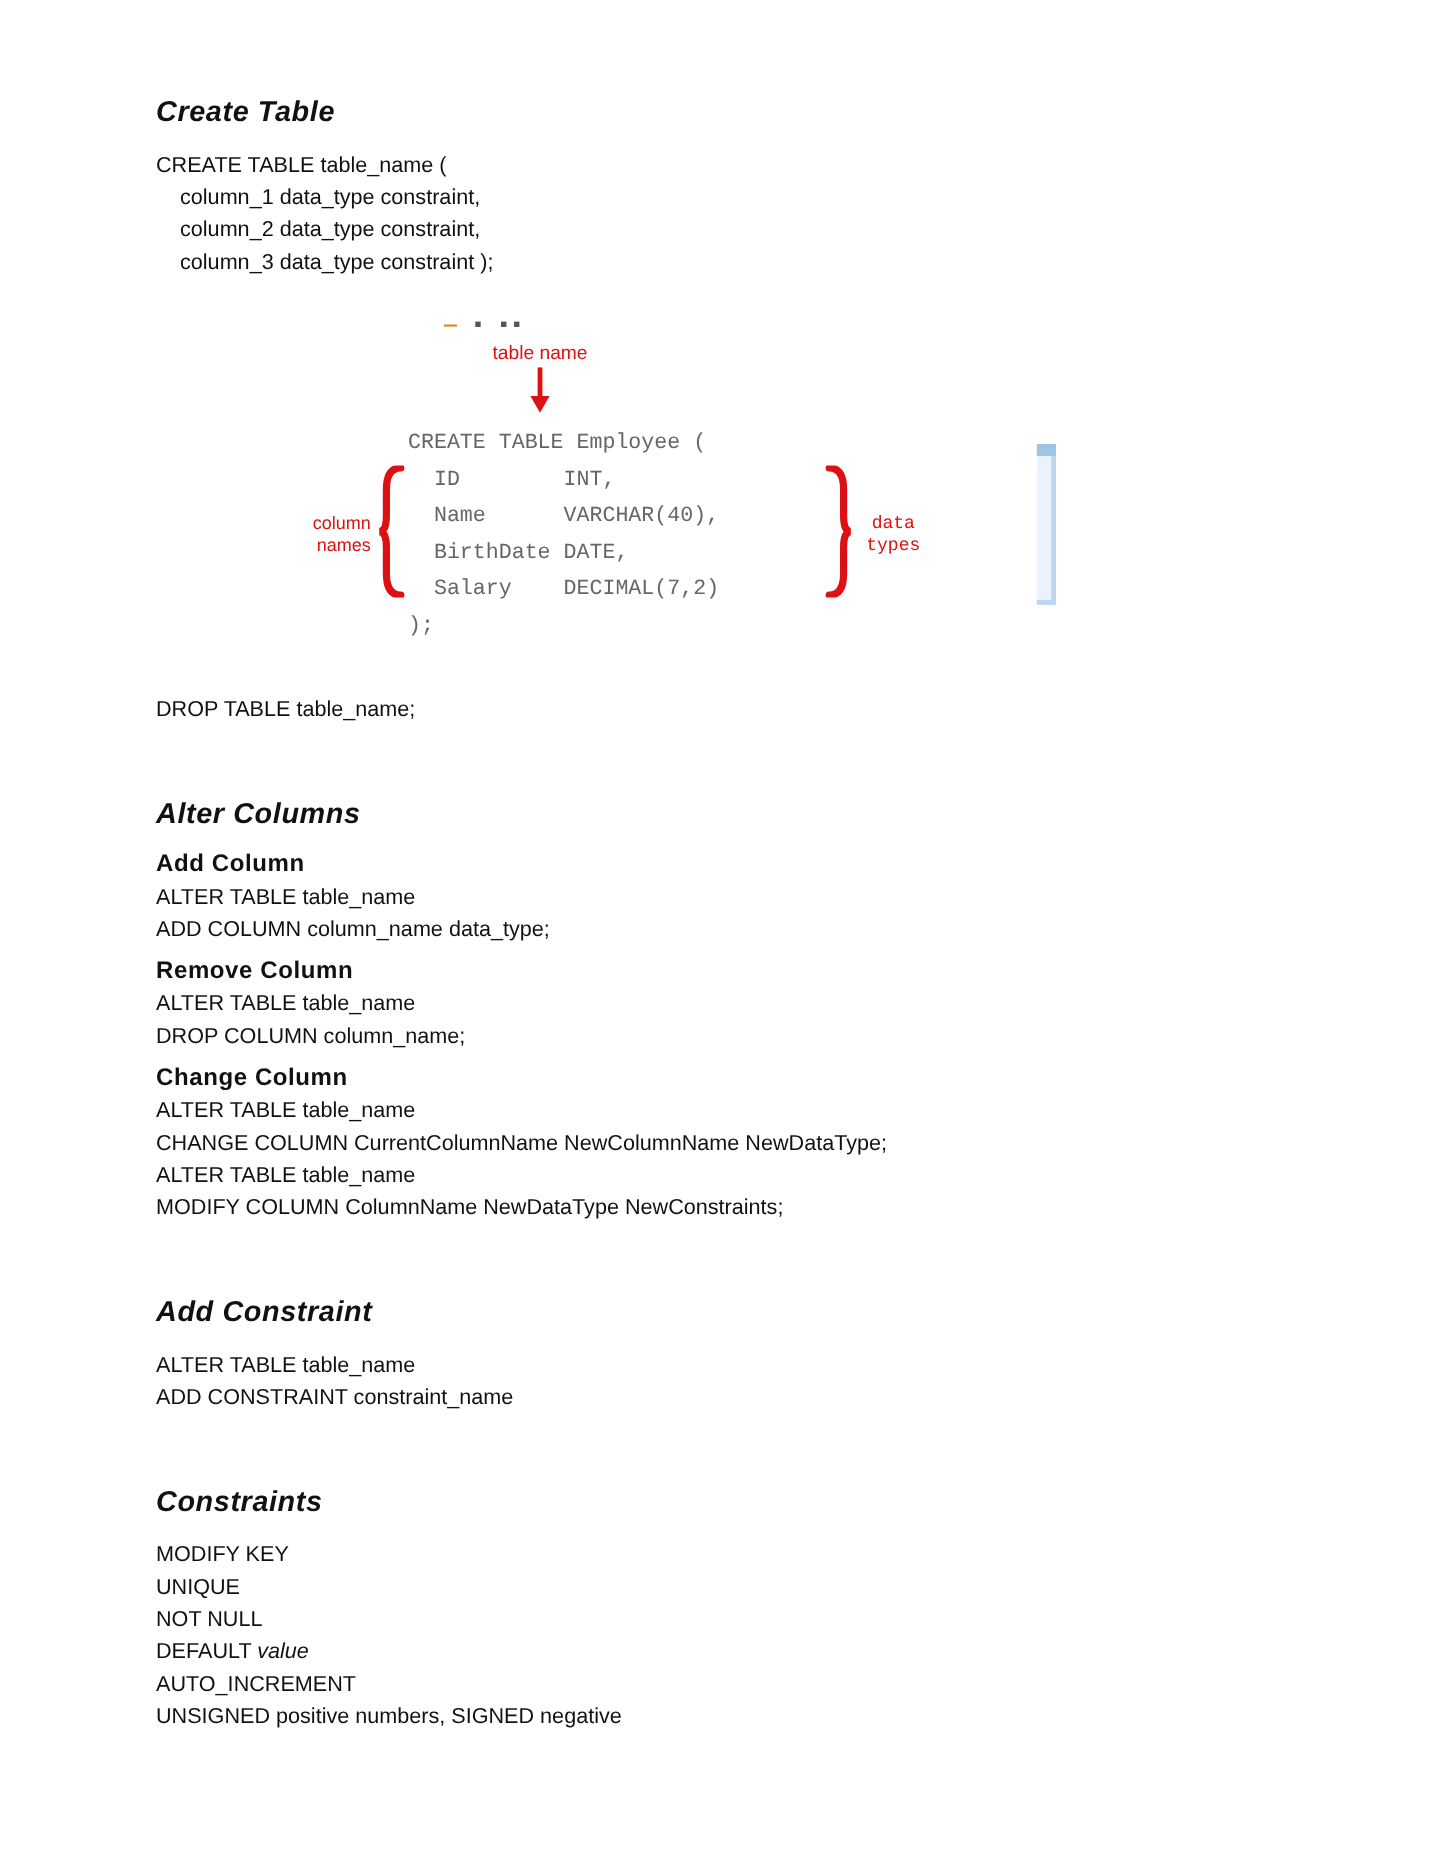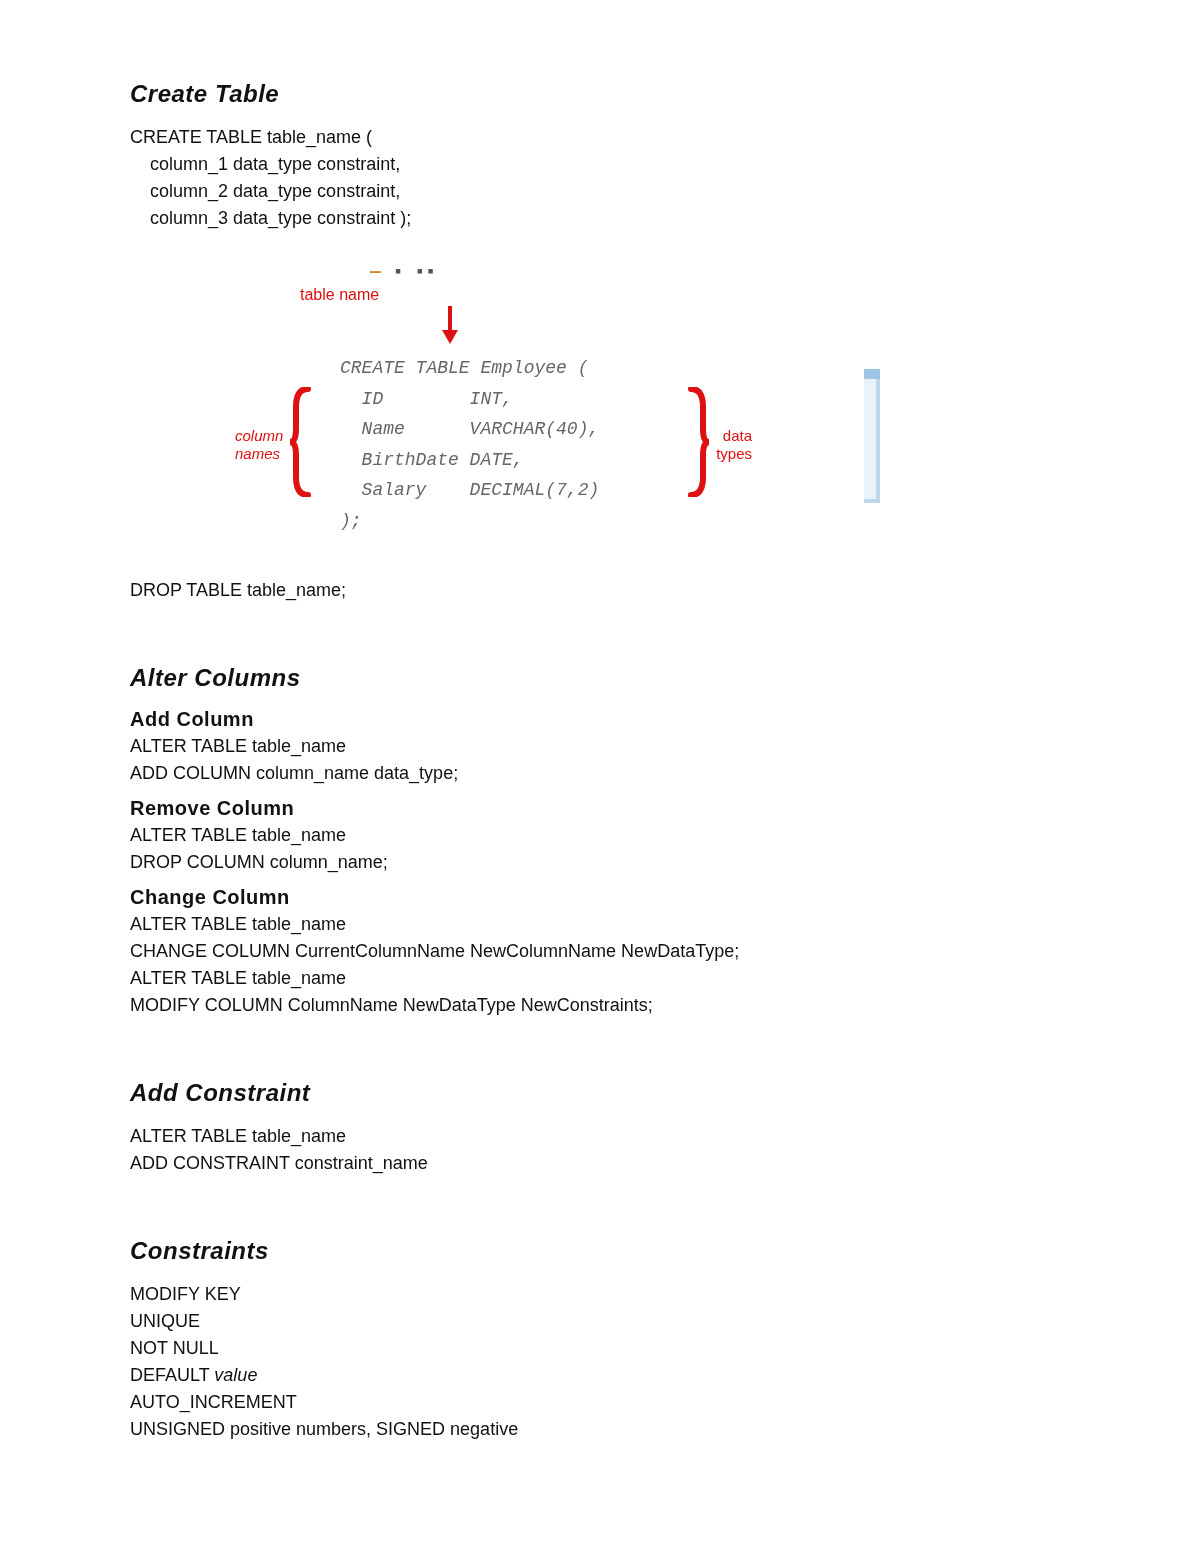--- a/index.html
+++ b/index.html
@@ -54,43 +54,44 @@
     height: 20px;
     margin-left: 130px;
     margin-bottom: 4px;
   }
   .top-stub .dash { color:#d88b2a; font-weight:bold; letter-spacing:2px; }
   .top-stub .bits { color:#555; margin-left:10px; }
   .top-label {
     color: #d11;
     font-family: Arial, sans-serif;
     font-size: 16px;
+    text-align: center;
     margin-left: 60px;
     width: 300px;
   }
   .arrow {
     width: 300px; margin-left: 60px;
     text-align:center;
     color:#d11;
     margin-top:2px;
     margin-bottom:4px;
   }
   .arrow svg { display:inline-block; }
   .code-grid {
     position: relative;
     margin-left: 100px;
   }
-  .row { white-space: pre; line-height: 1.7; font-style: italic; }
+  .row { white-space: pre; line-height: 1.7; }
   .brace-left, .brace-right {
     position: absolute;
     font-family: Arial, sans-serif;
     color: #d11;
   }
-  .brace-left { left: -105px; top: 34px; width: 105px; text-align:left;font-style:italic;}
-  .brace-right { left: 312px; top: 34px; width: 100px; text-align:right;}
+  .brace-left { left: -105px; top: 34px; width: 105px; text-align:right;}
+  .brace-right { left: 336px; top: 34px; width: 100px; text-align:center;font-family:Liberation Mono, monospace;}
   .brace-left .lbl, .brace-right .lbl {
     font-size: 15px; line-height: 1.2;
     display: inline-block;
     vertical-align: middle;
   }
   .brace-svg { display:inline-block; vertical-align:middle;}
   .right-bar {
     position:absolute;
     right:-80px; top:26px;
     width:12px; height:120px;

